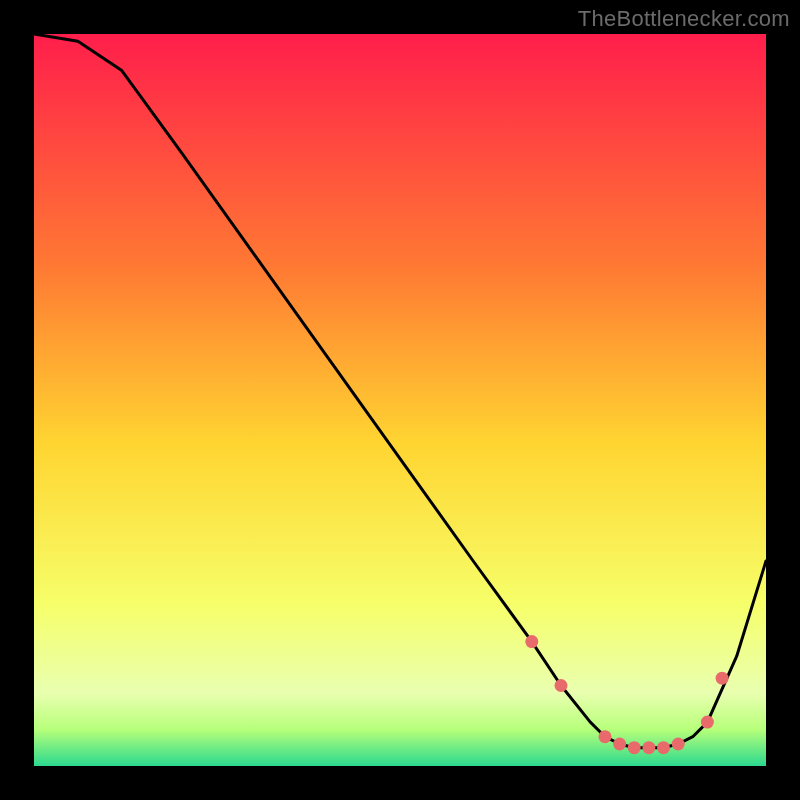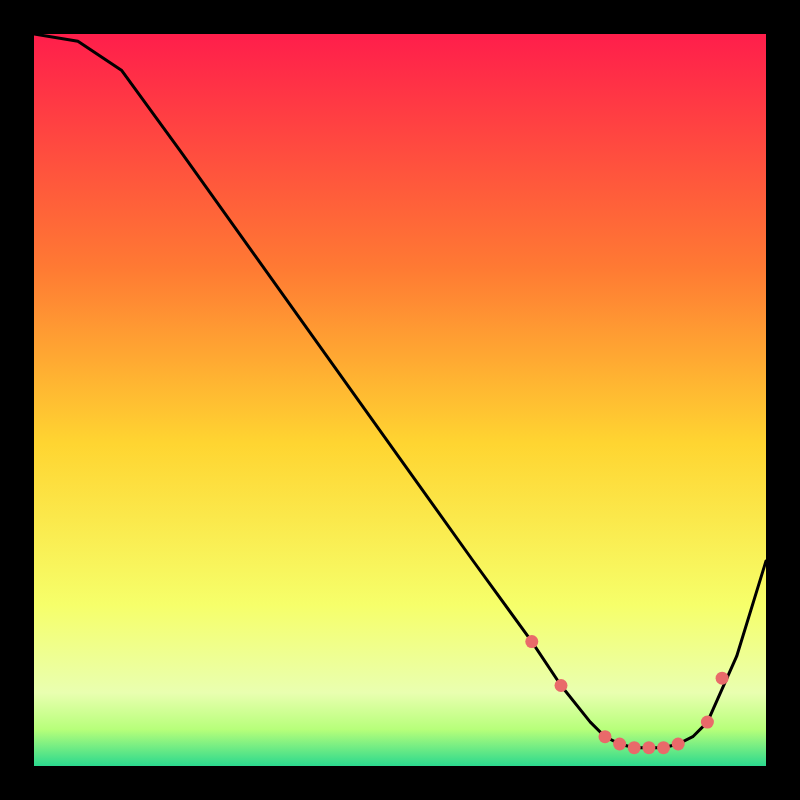--- a/index.html
+++ b/index.html
@@ -44,20 +44,21 @@
     inset: 0;
     width: 100%;
     height: 100%;
   }
 </style>
 </head>
 <body>
 
 <div class="frame">
 
+  <div class="watermark">TheBottlenecker.com</div>
 
   <div class="plot-area">
 
     <svg class="gradient" viewBox="0 0 732 732" preserveAspectRatio="none">
       <defs>
         <linearGradient id="bg" x1="0" y1="0" x2="0" y2="1">
           <stop id="g0" offset="0%" stop-color="#ff1e4b"></stop>
           <stop id="g1" offset="32%" stop-color="#ff7a33"></stop>
           <stop id="g2" offset="56%" stop-color="#ffd531"></stop>
           <stop id="g3" offset="78%" stop-color="#f6ff6a"></stop>

